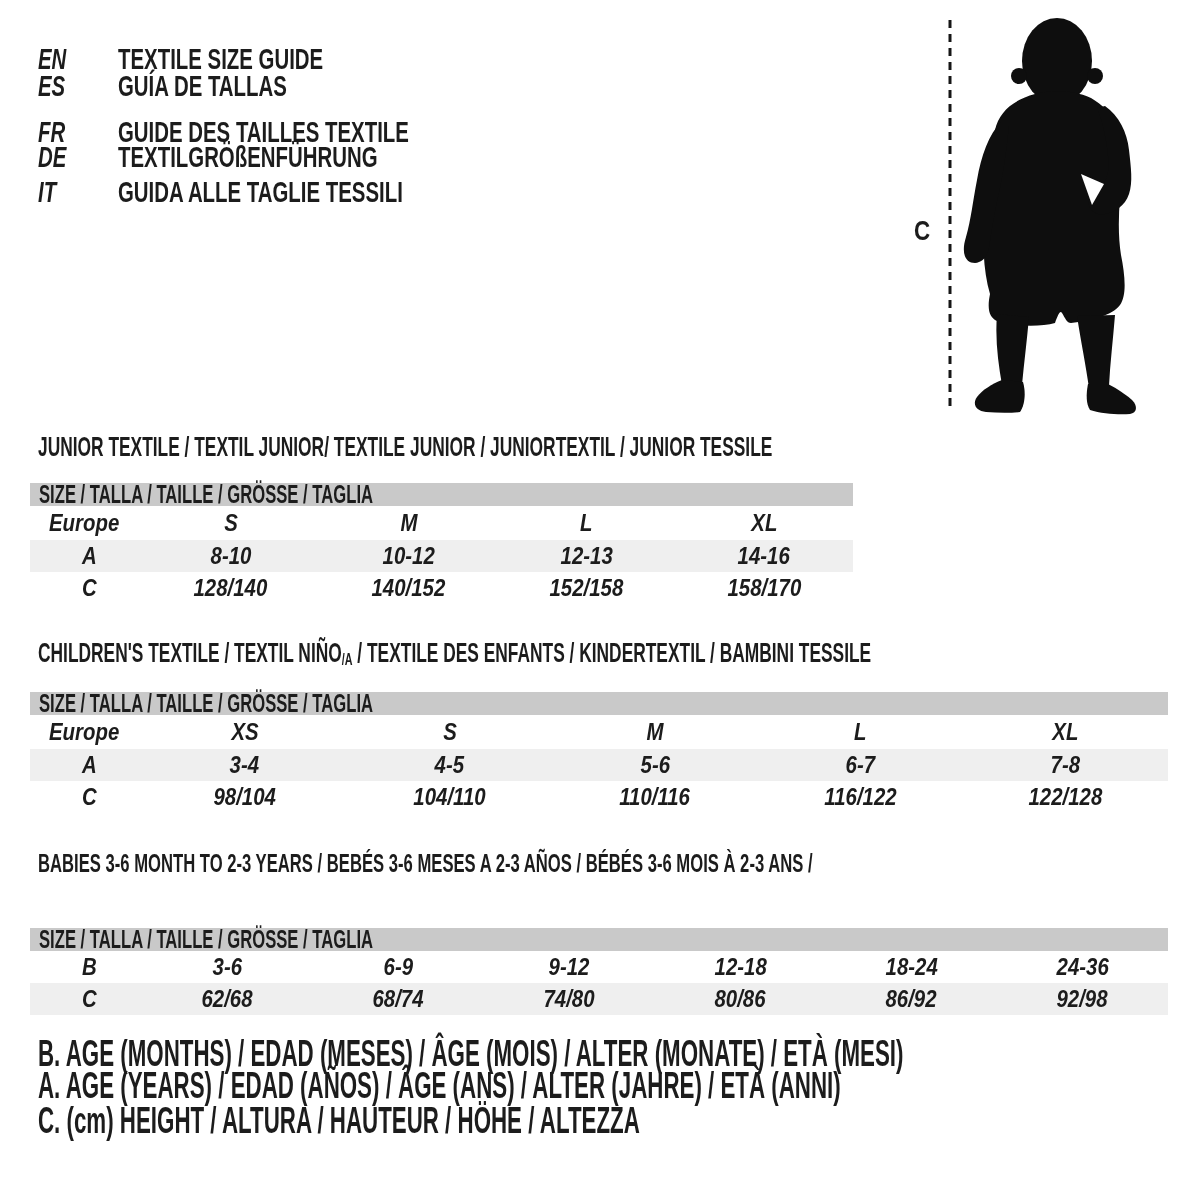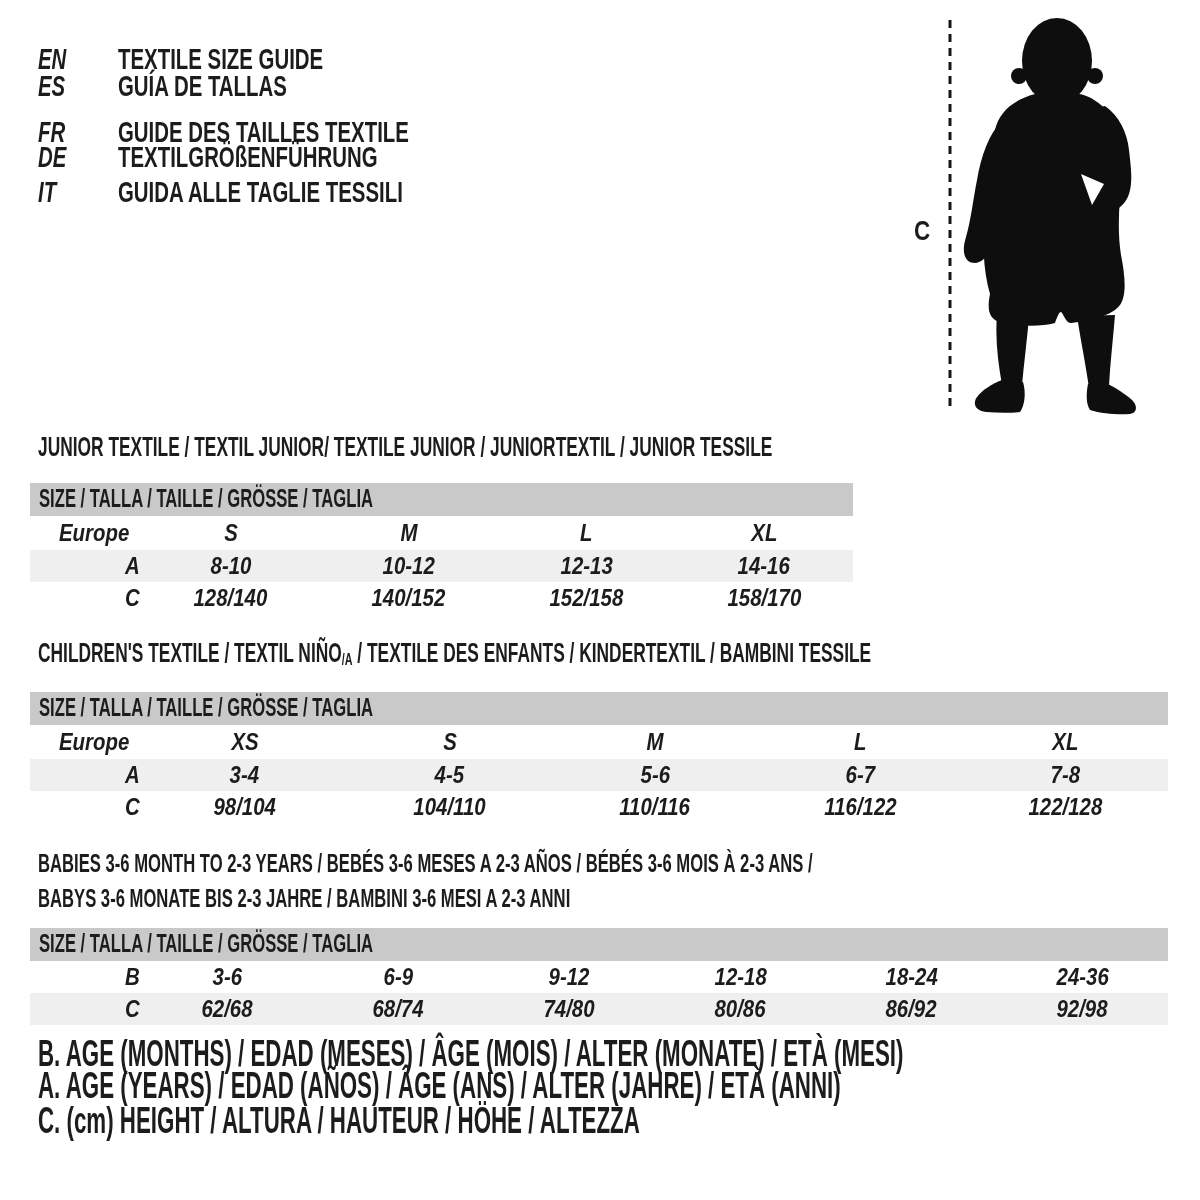--- a/index.html
+++ b/index.html
@@ -31,29 +31,29 @@
   .figure-svg { position:absolute; left:905px; top:14px; width:240px; height:402px; }
   .figure-c { position:absolute; left:914px; top:216px; font-size:28px; line-height:30px; }
 
   
   .sec-title { position:absolute; left:38px; height:30px; line-height:30px; font-size:28px; }
   .sec-title .sub { font-size:.62em; vertical-align:-0.18em; }
   .babies-title { position:absolute; left:38px; height:28px; line-height:28px; font-size:26px; }
 
   
   .table { position:absolute; left:30px; }
-  .bar { height:33px; background: var(--header-bar, #c9c9c9); display:flex; padding-left:9px; font-size:26px; }
+  .bar { height:23px; background: var(--header-bar, #c9c9c9); display:flex; align-items:center; padding-left:9px; font-size:26px; }
   .trow { display:grid; align-items:center; }
   .cols4 { grid-template-columns:112px repeat(4,1fr); }
   .cols5 { grid-template-columns:112px repeat(5,1fr); }
   .cols6 { grid-template-columns:112px repeat(6,1fr); }
   .h34 { height:34px; } .h32 { height:32px; }
   .alt { background: var(--row-alt, #efefef); }
   .cell { text-align:center; font-size:24px; }
-  .cell.lbl { text-align:right; padding-left:9px; }
+  .cell.lbl { text-align:center; padding-left:9px; }
 
   
   .legend-row { position:absolute; left:38px; height:28px; line-height:28px; font-size:36px; }
 </style>
 </head>
 <body>
 
 <div class="canvas">
 
   <div>
@@ -151,23 +151,20 @@
       <span class="cell"><i class="cond sx85 c-c">104/110</i></span>
       <span class="cell"><i class="cond sx85 c-c">110/116</i></span>
       <span class="cell"><i class="cond sx85 c-c">116/122</i></span>
       <span class="cell"><i class="cond sx85 c-c">122/128</i></span>
     </div>
   </div>
 
   <div class="babies-title" style="top:849px">
     <span class="cond sx64 c-l">BABIES 3-6 MONTH TO 2-3 YEARS / BEBÉS 3-6 MESES A 2-3 AÑOS / BÉBÉS 3-6 MOIS À 2-3 ANS /</span>
   </div>
-  <div class="babies-title" style="top:884px">
-    <span class="cond sx64 c-l">BABYS 3-6 MONATE BIS 2-3 JAHRE / BAMBINI 3-6 MESI A 2-3 ANNI</span>
-  </div>
   <div class="table" style="top:928px; width:1138px">
     <div class="bar">
       <span class="cond sx64 c-l">SIZE / TALLA / TAILLE / GRÖSSE / TAGLIA</span>
     </div>
     <div class="trow cols6 h32">
       <span class="cell lbl"><i class="cond sx85 c-l">B</i></span>
       <span class="cell"><i class="cond sx85 c-c">3-6</i></span>
       <span class="cell"><i class="cond sx85 c-c">6-9</i></span>
       <span class="cell"><i class="cond sx85 c-c">9-12</i></span>
       <span class="cell"><i class="cond sx85 c-c">12-18</i></span>

